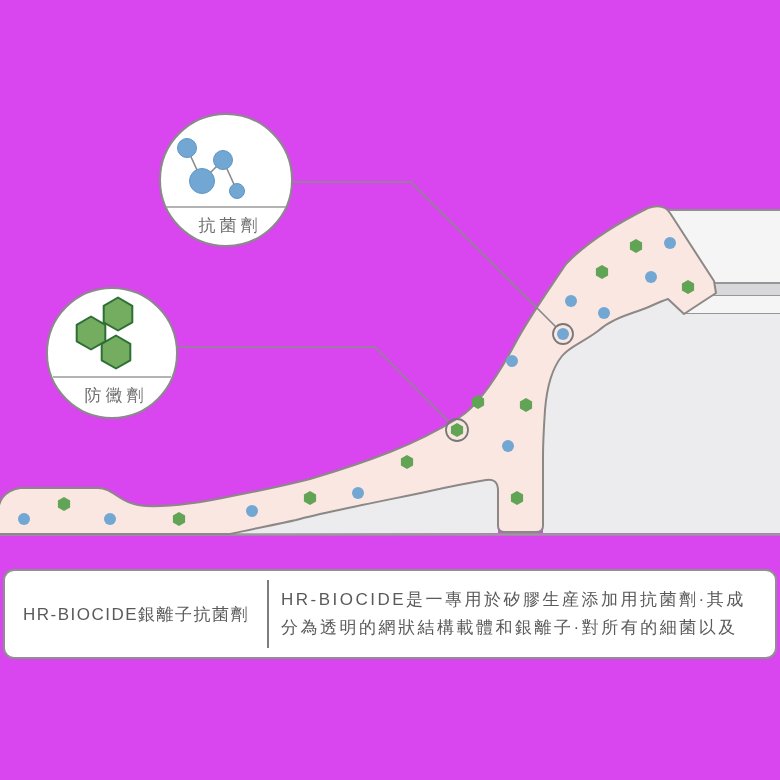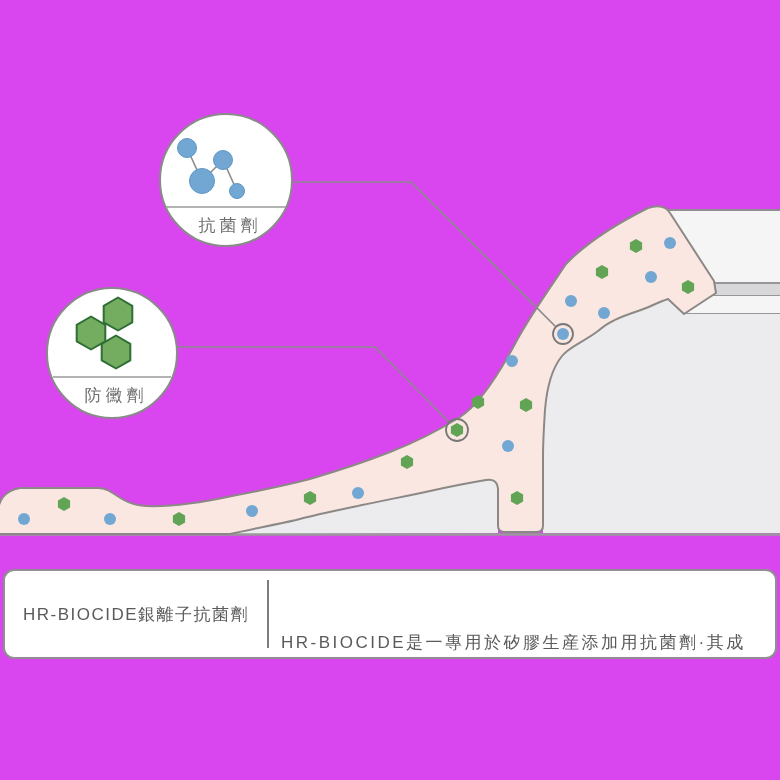--- a/index.html
+++ b/index.html
@@ -20,21 +20,21 @@
   #info-left{
     width:262px;flex:0 0 262px;display:flex;align-items:center;justify-content:center;text-align:center;
   }
   #info-title{
     font-size:17px;color:#5a5a5a;letter-spacing:1.5px;white-space:nowrap;
   }
   #info-divider{
     width:0;border-left:2px solid #7d7d7d;margin:9px 0;
   }
   #info-right{
-    flex:1;display:flex;flex-direction:column;justify-content:flex-end;
+    flex:1;display:flex;flex-direction:column;justify-content:center;
     padding-left:12px;padding-right:4px;
   }
   .desc-line{
     font-size:17px;color:#5a5a5a;letter-spacing:2.5px;line-height:28px;white-space:nowrap;
   }
 </style>
 </head>
 <body>
 
 <div id="stage">
@@ -150,15 +150,16 @@
       </g>
   </svg>
 
   <div id="info-box">
     <div id="info-left">
       <span id="info-title">HR-BIOCIDE銀離子抗菌劑</span>
     </div>
     <div id="info-divider"></div>
     <div id="info-right">
       <span class="desc-line">HR-BIOCIDE是一專用於矽膠生産添加用抗菌劑·其成</span>
+      <span class="desc-line">分為透明的網狀結構載體和銀離子·對所有的細菌以及</span>
     </div>
   </div>
 </div>
 
 </body></html>

